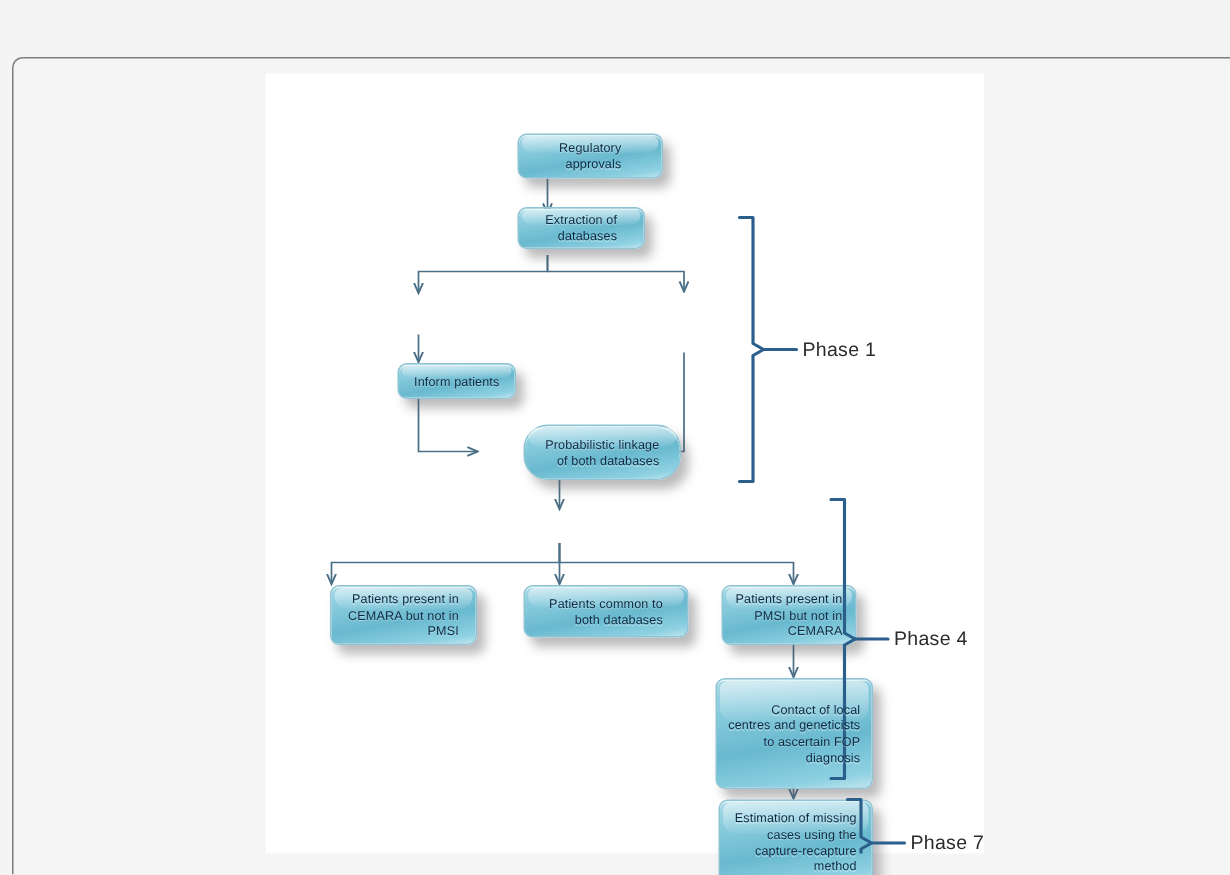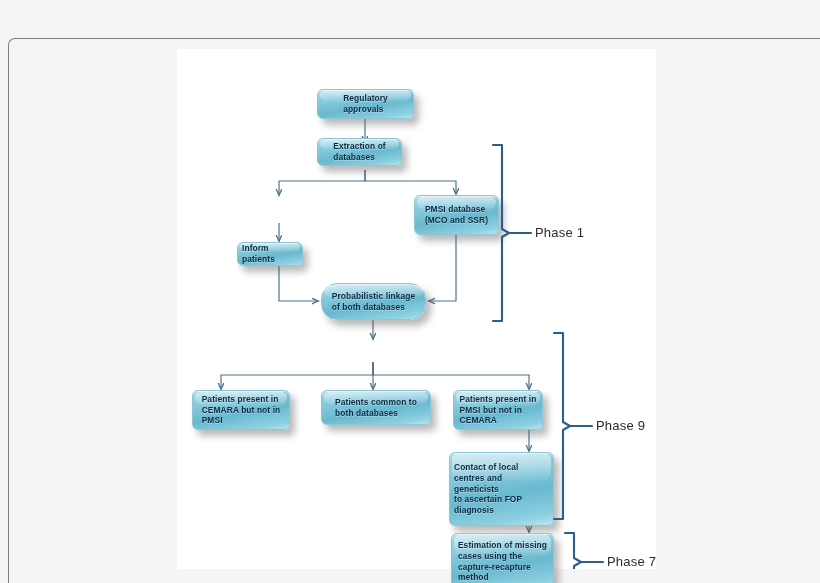--- a/index.html
+++ b/index.html
@@ -41,27 +41,28 @@
     position: absolute;
     box-sizing: border-box;
     border-radius: 6px;
     border: 1px solid #8fc4d4;
     background: linear-gradient(170deg, #a8d9e6 0%, #8fcfe0 18%, #69b9cf 58%, #8ed1e2 88%, #bfe5ef 100%);
     box-shadow: 5px 6px 7px rgba(90,90,95,0.42), inset 0 1px 0 rgba(255,255,255,0.75);
     color: #0d2a42;
     display: flex;
     align-items: center;
     justify-content: center;
-    text-align: left;
+    text-align: right;
     line-height: 1.28;
     font-size: 8.4px;
-    font-weight: bold;
+    font-weight: normal;
     letter-spacing: 0.1px;
     padding: 2px 4px;
     text-shadow: 0 1px 0 rgba(255,255,255,0.35);
+    margin-left: 28px;
   }
   .node::after {
     content: "";
     position: absolute;
     left: 2px; right: 2px; top: 1px;
     height: 38%;
     border-radius: 5px 5px 9px 9px;
     background: linear-gradient(180deg, rgba(255,255,255,0.55), rgba(255,255,255,0.04));
     pointer-events: none;
   }
@@ -129,25 +130,22 @@
 
     <div class="node" style="left:140px; top:40px; width:97px; height:30px;">
       <span class="label">Regulatory<br>approvals</span>
     </div>
 
     <div class="node" style="left:140px; top:89px; width:85px; height:28px;">
       <span class="label">Extraction of<br>databases</span>
     </div>
 
 
-    <div class="node" style="left:237px; top:146px; width:85px; height:40px;">
-      <span class="label">PMSI database<br>(MCO and SSR)</span>
-    </div>
 
-    <div class="node" style="left:60px; top:193px; width:66px; height:24px;">
+    <div class="node" style="left:60px; top:193px; width:79px; height:24px;">
       <span class="label">Inform patients</span>
     </div>
 
     <div class="node" style="left:144px; top:234px; width:105px; height:37px;border-radius:16px;">
       <span class="label">Probabilistic linkage<br>of both databases</span>
     </div>
 
 
     <div class="node" style="left:15px; top:341px; width:98px; height:40px;">
       <span class="label">Patients present in<br>CEMARA but not in<br>PMSI</span>
@@ -177,17 +175,17 @@
 
         <path d="M377,284 L386,284 L386,373 L393,377 L386,381 L386,470 L377,470"></path>
         <path d="M393,377 L415,377"></path>
 
         <path d="M388,484 L397,484 L397,509 L404,513 L397,517 L397,542 L388,542"></path>
         <path d="M404,513 L426,513"></path>
       </g>
     </svg>
 
     <div class="phase-label" style="left:358px; top:176px;">Phase 1</div>
-    <div class="phase-label" style="left:419px; top:369px;">Phase 9</div>
+    <div class="phase-label" style="left:419px; top:369px;">Phase 4</div>
     <div class="phase-label" style="left:430px; top:505px;">Phase 7</div>
 
   </div>
 </div>
 
 </body></html>

